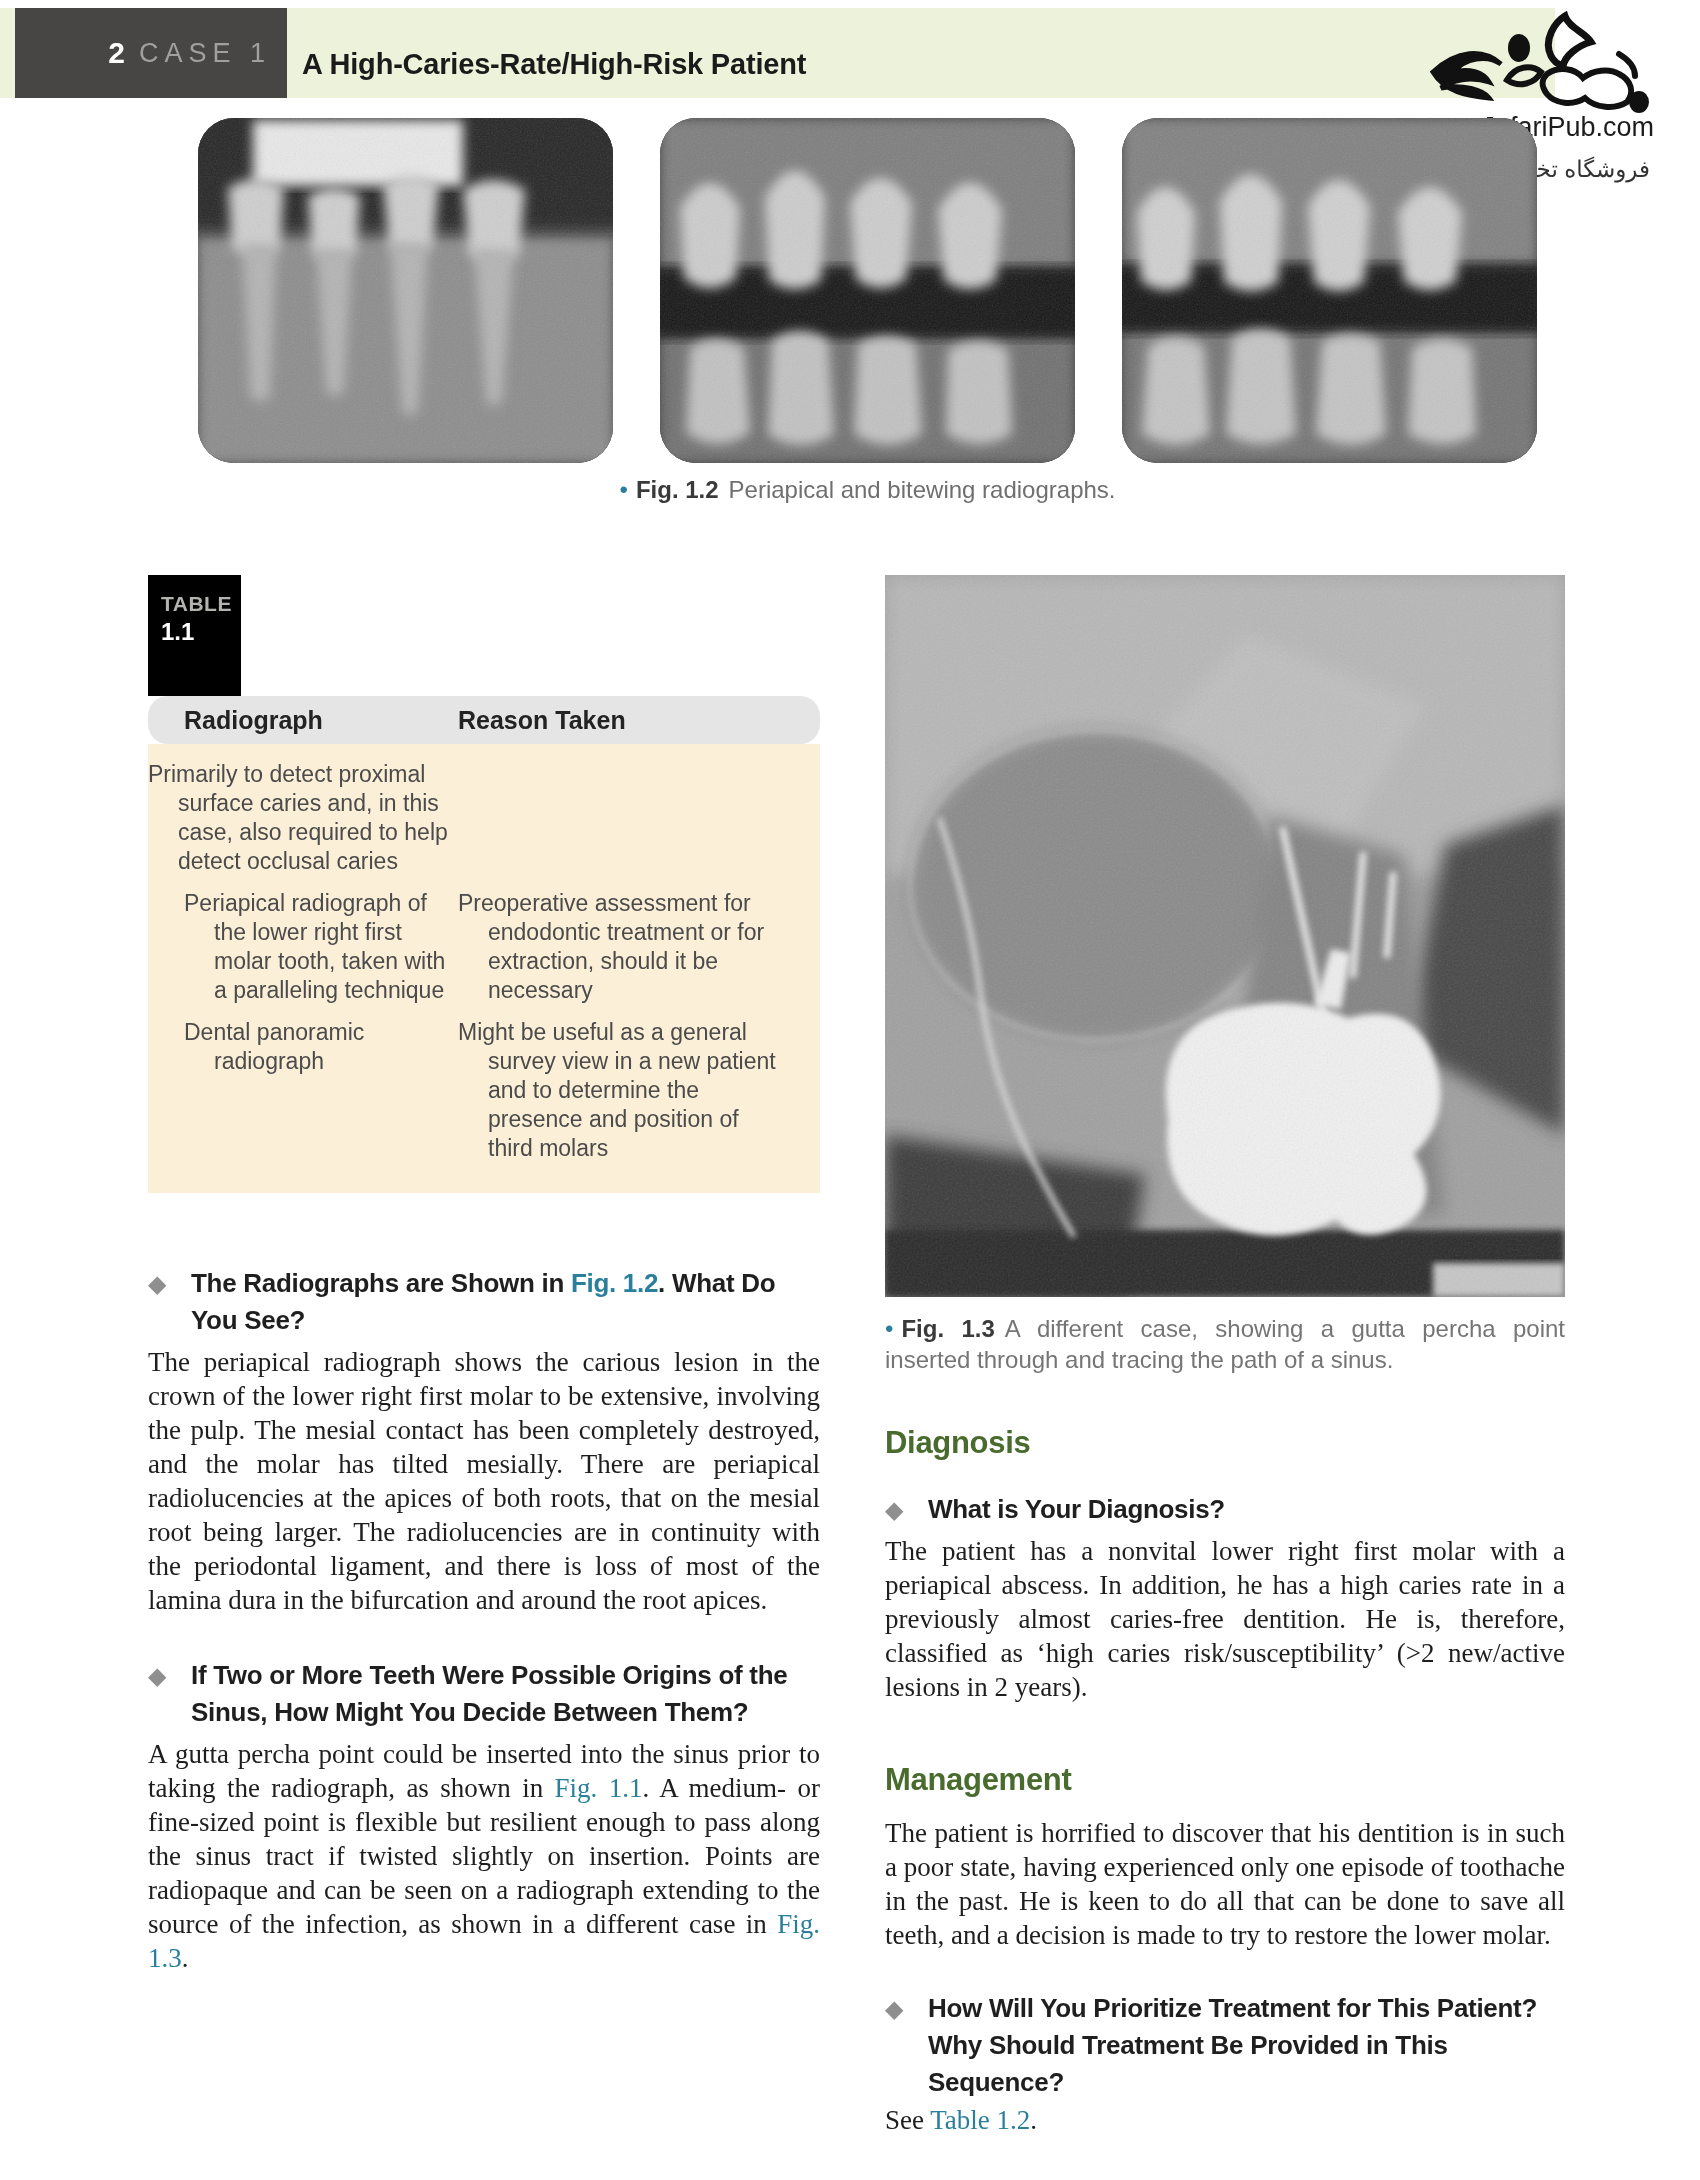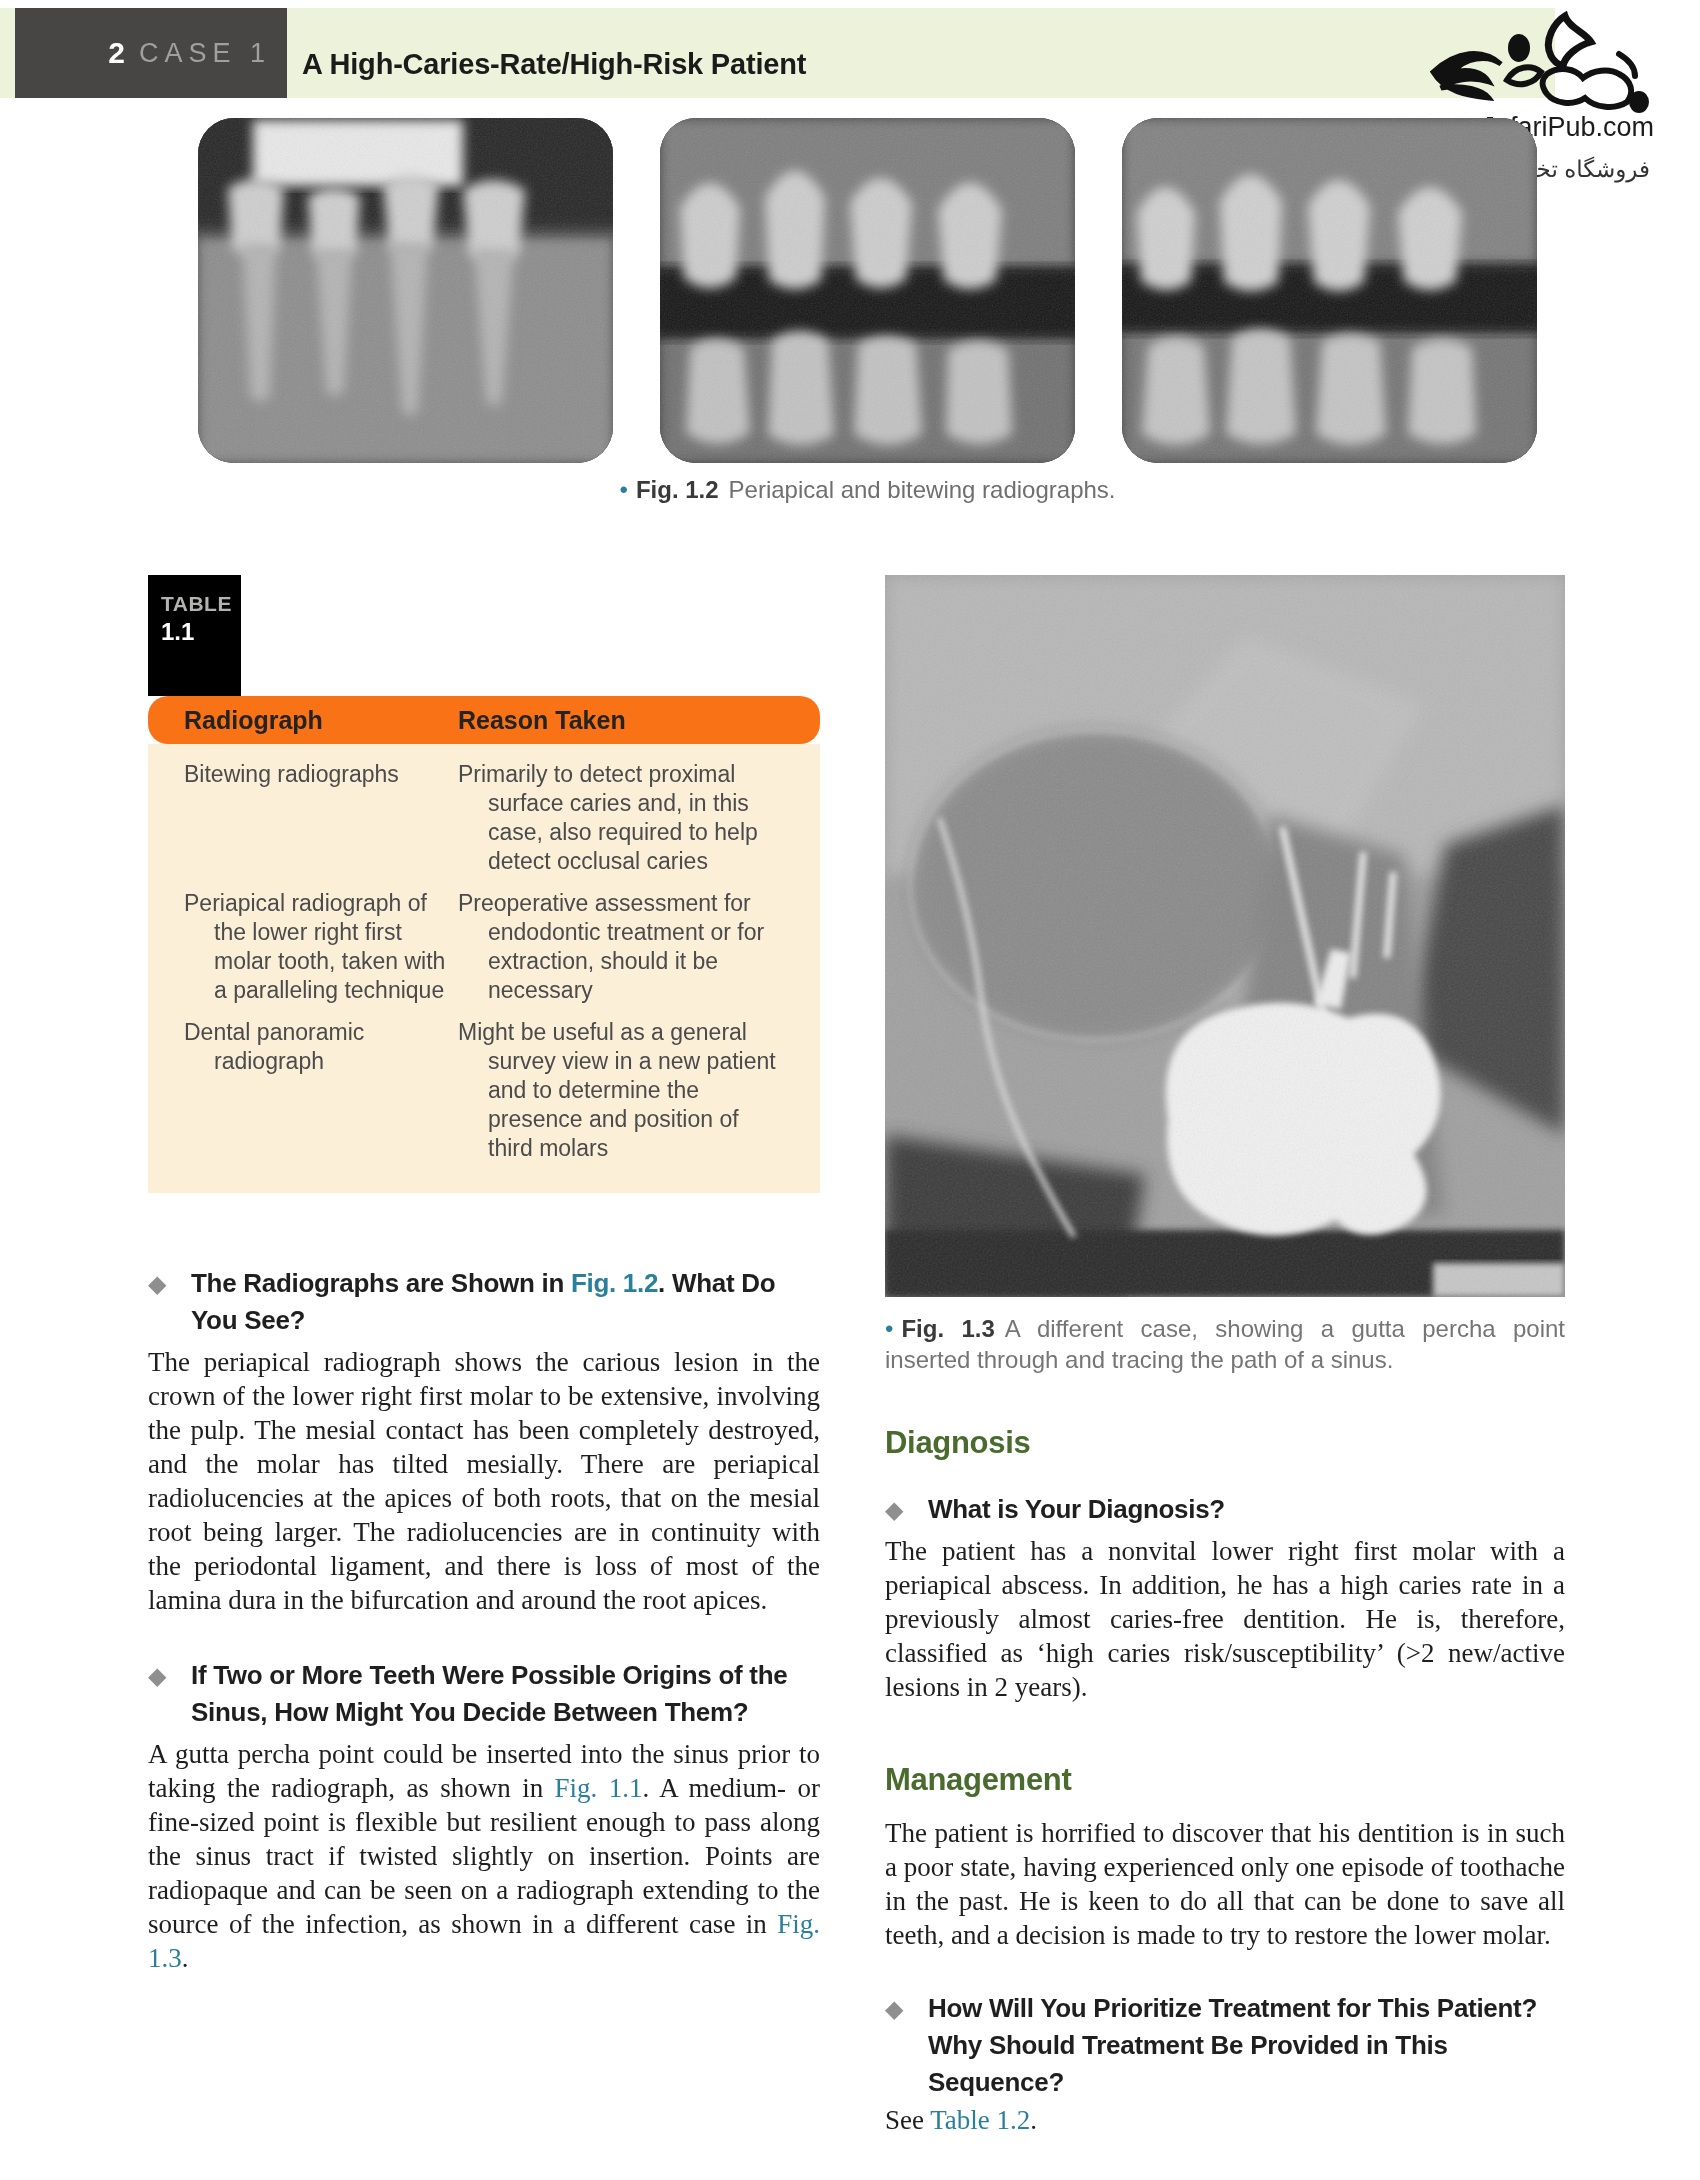--- a/index.html
+++ b/index.html
@@ -32,21 +32,21 @@
   
   .col-left{position:absolute;left:148px;top:575px;width:672px;}
   .col-right{position:absolute;left:885px;top:575px;width:680px;}
 
   
   .tbl-head{display:flex;align-items:center;gap:18px;height:121px;}
   .tbl-badge{width:93px;height:121px;background:#000000;box-sizing:border-box;padding:16px 0 0 13px;}
   .tbl-badge .b1{color:#b3b3b0;font-weight:bold;font-size:21px;letter-spacing:0.5px;line-height:26px;}
   .tbl-badge .b2{color:#ffffff;font-weight:bold;font-size:24px;line-height:30px;}
   .tbl-title{font-weight:bold;font-size:27px;color:#161616;letter-spacing:-0.2px;}
-  .tbl-cols{display:grid;grid-template-columns:310px 1fr;background:#f97316;height:48px;align-items:center;border-radius:20px;}
+  .tbl-cols{display:grid;grid-template-columns:310px 1fr;background:#e5e5e5;height:48px;align-items:center;border-radius:20px;}
   .tbl-cols div{font-weight:bold;font-size:25px;color:#232323;}
   .tbl-cols .c1{padding-left:36px;}
   .tbl-body{background:#fcefd8;padding:16px 40px 30px 0;}
   .trow{display:grid;grid-template-columns:310px 1fr;margin-bottom:13px;}
   .trow:last-child{margin-bottom:0;}
   .tcell{font-size:23px;line-height:29px;color:#4b4b4b;padding-left:66px;text-indent:-30px;}
   .tcell.c2{padding-left:30px;}
 
   
   .q{display:grid;grid-template-columns:34px 1fr;margin-top:0;}
@@ -188,21 +188,20 @@
           <div class="b1">TABLE</div>
           <div class="b2">1.1</div>
         </div>
       </div>
       <div class="tbl-cols">
         <div class="c1">Radiograph</div>
         <div class="c2">Reason Taken</div>
       </div>
       <div class="tbl-body">
         <div class="trow">
-          <div class="tcell c1">Bitewing radiographs</div>
           <div class="tcell c2">Primarily to detect proximal surface caries and, in this case, also required to help detect occlusal caries</div>
         </div>
         <div class="trow">
           <div class="tcell c1">Periapical radiograph of the lower right first molar tooth, taken with a paralleling technique</div>
           <div class="tcell c2">Preoperative assessment for endodontic treatment or for extraction, should it be necessary</div>
         </div>
         <div class="trow">
           <div class="tcell c1">Dental panoramic radiograph</div>
           <div class="tcell c2">Might be useful as a general survey view in a new patient and to determine the presence and position of third molars</div>
         </div>

